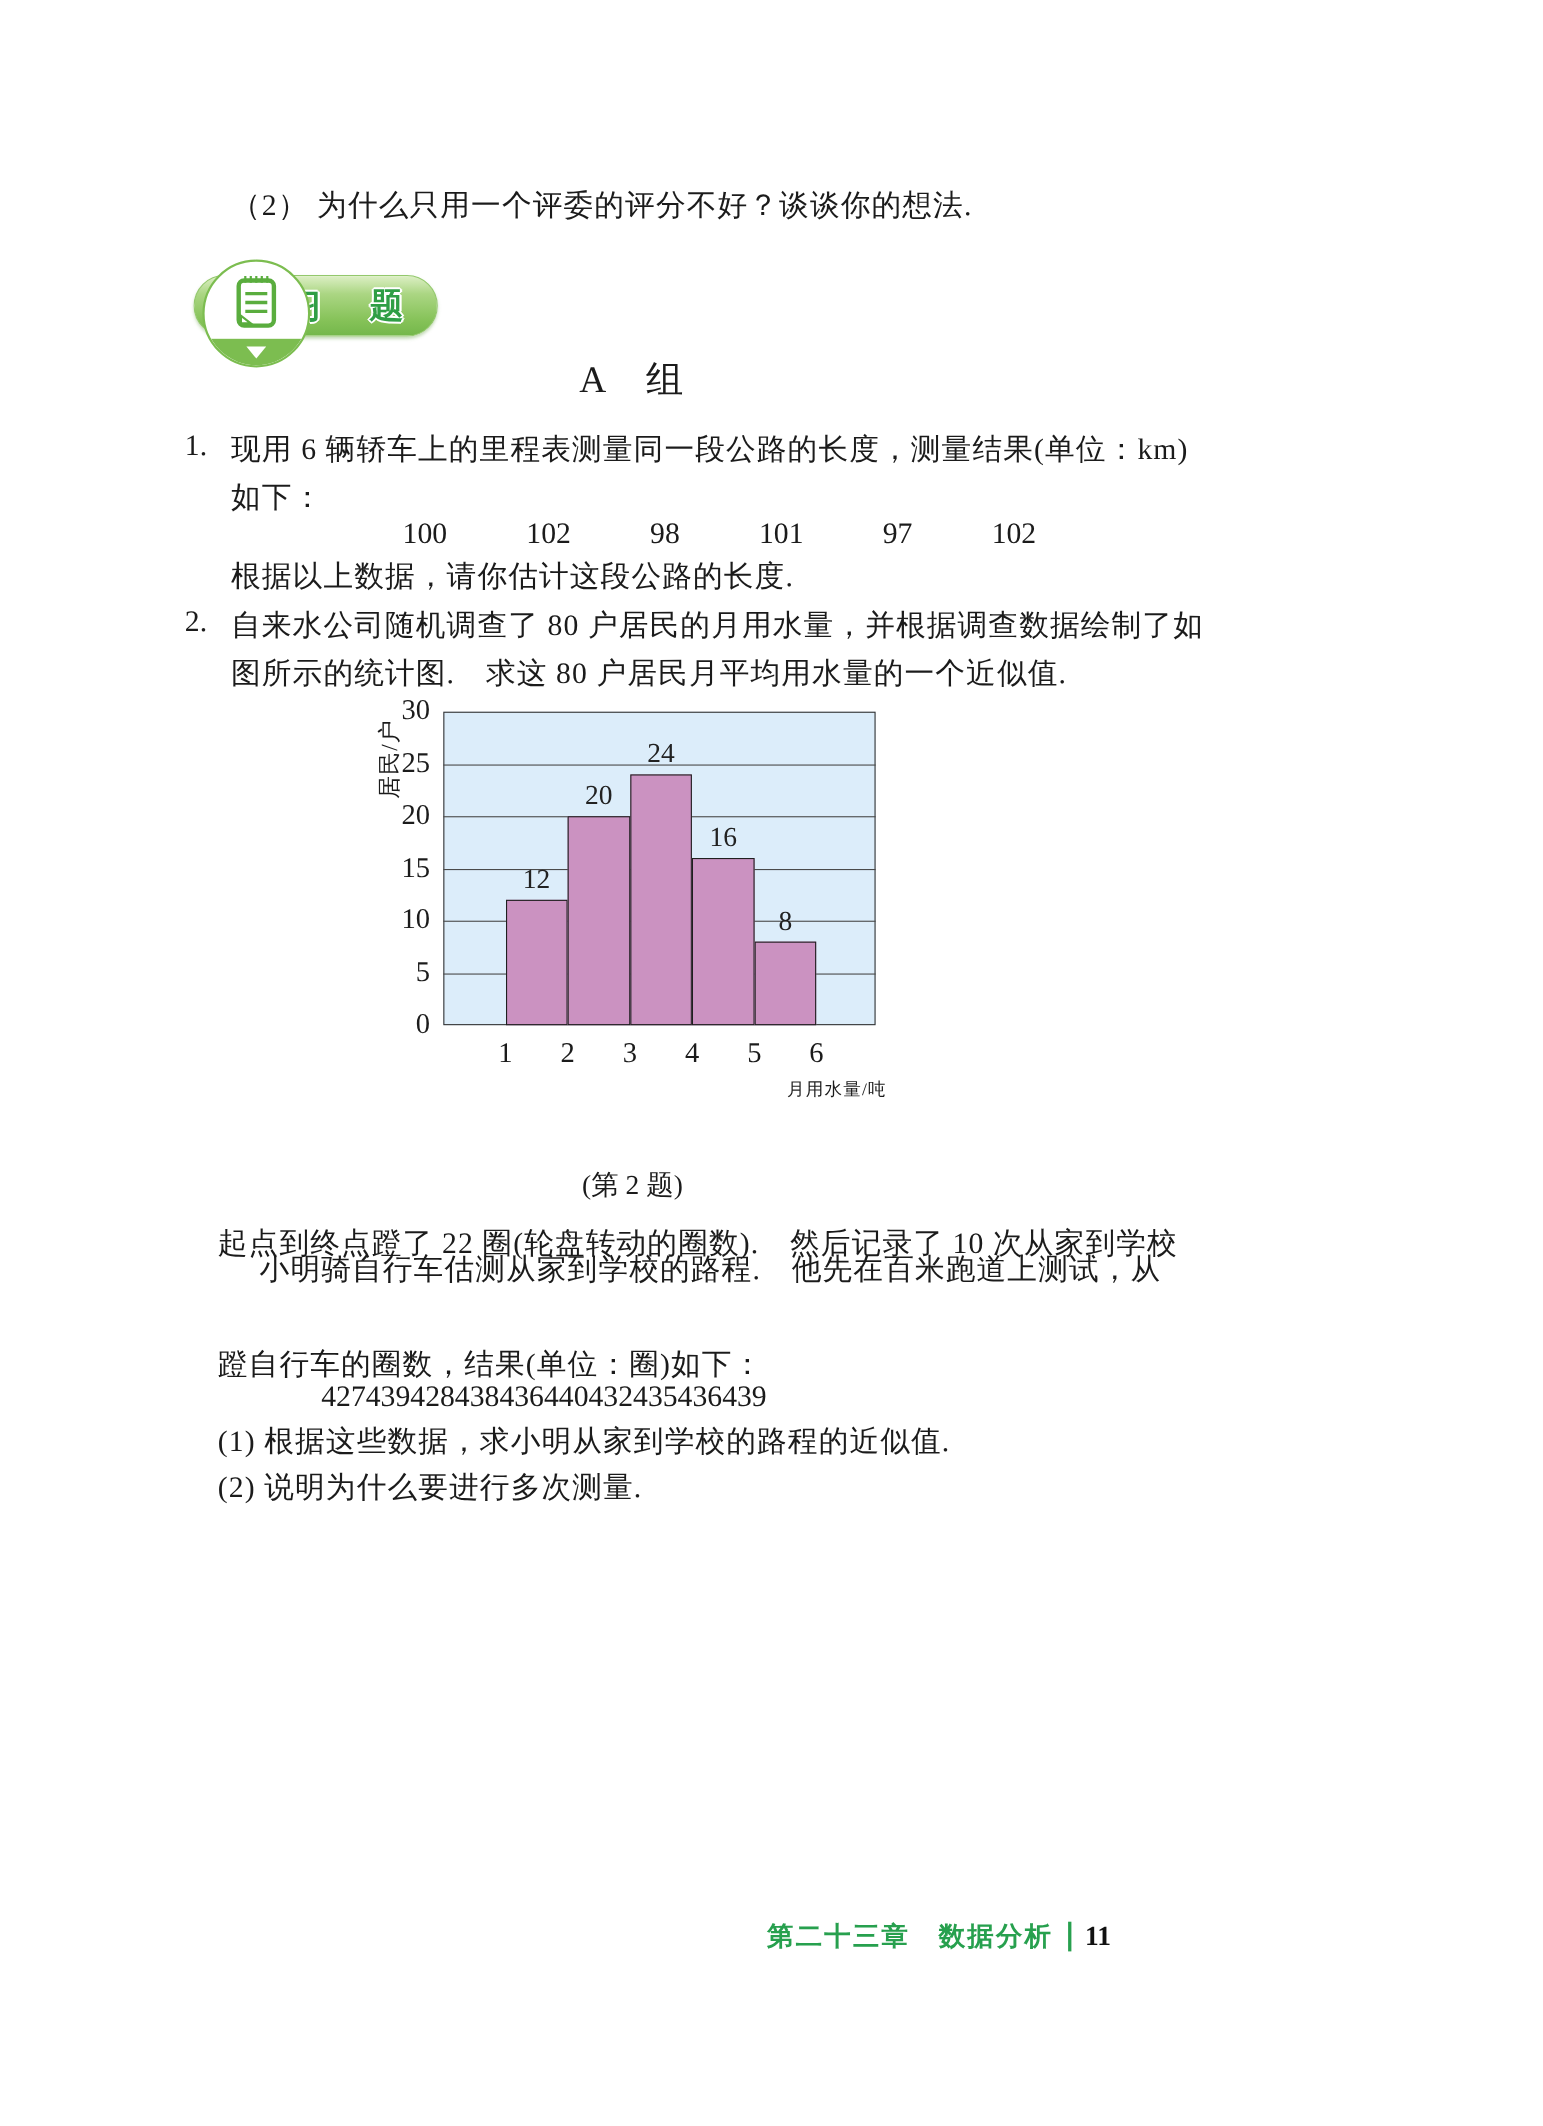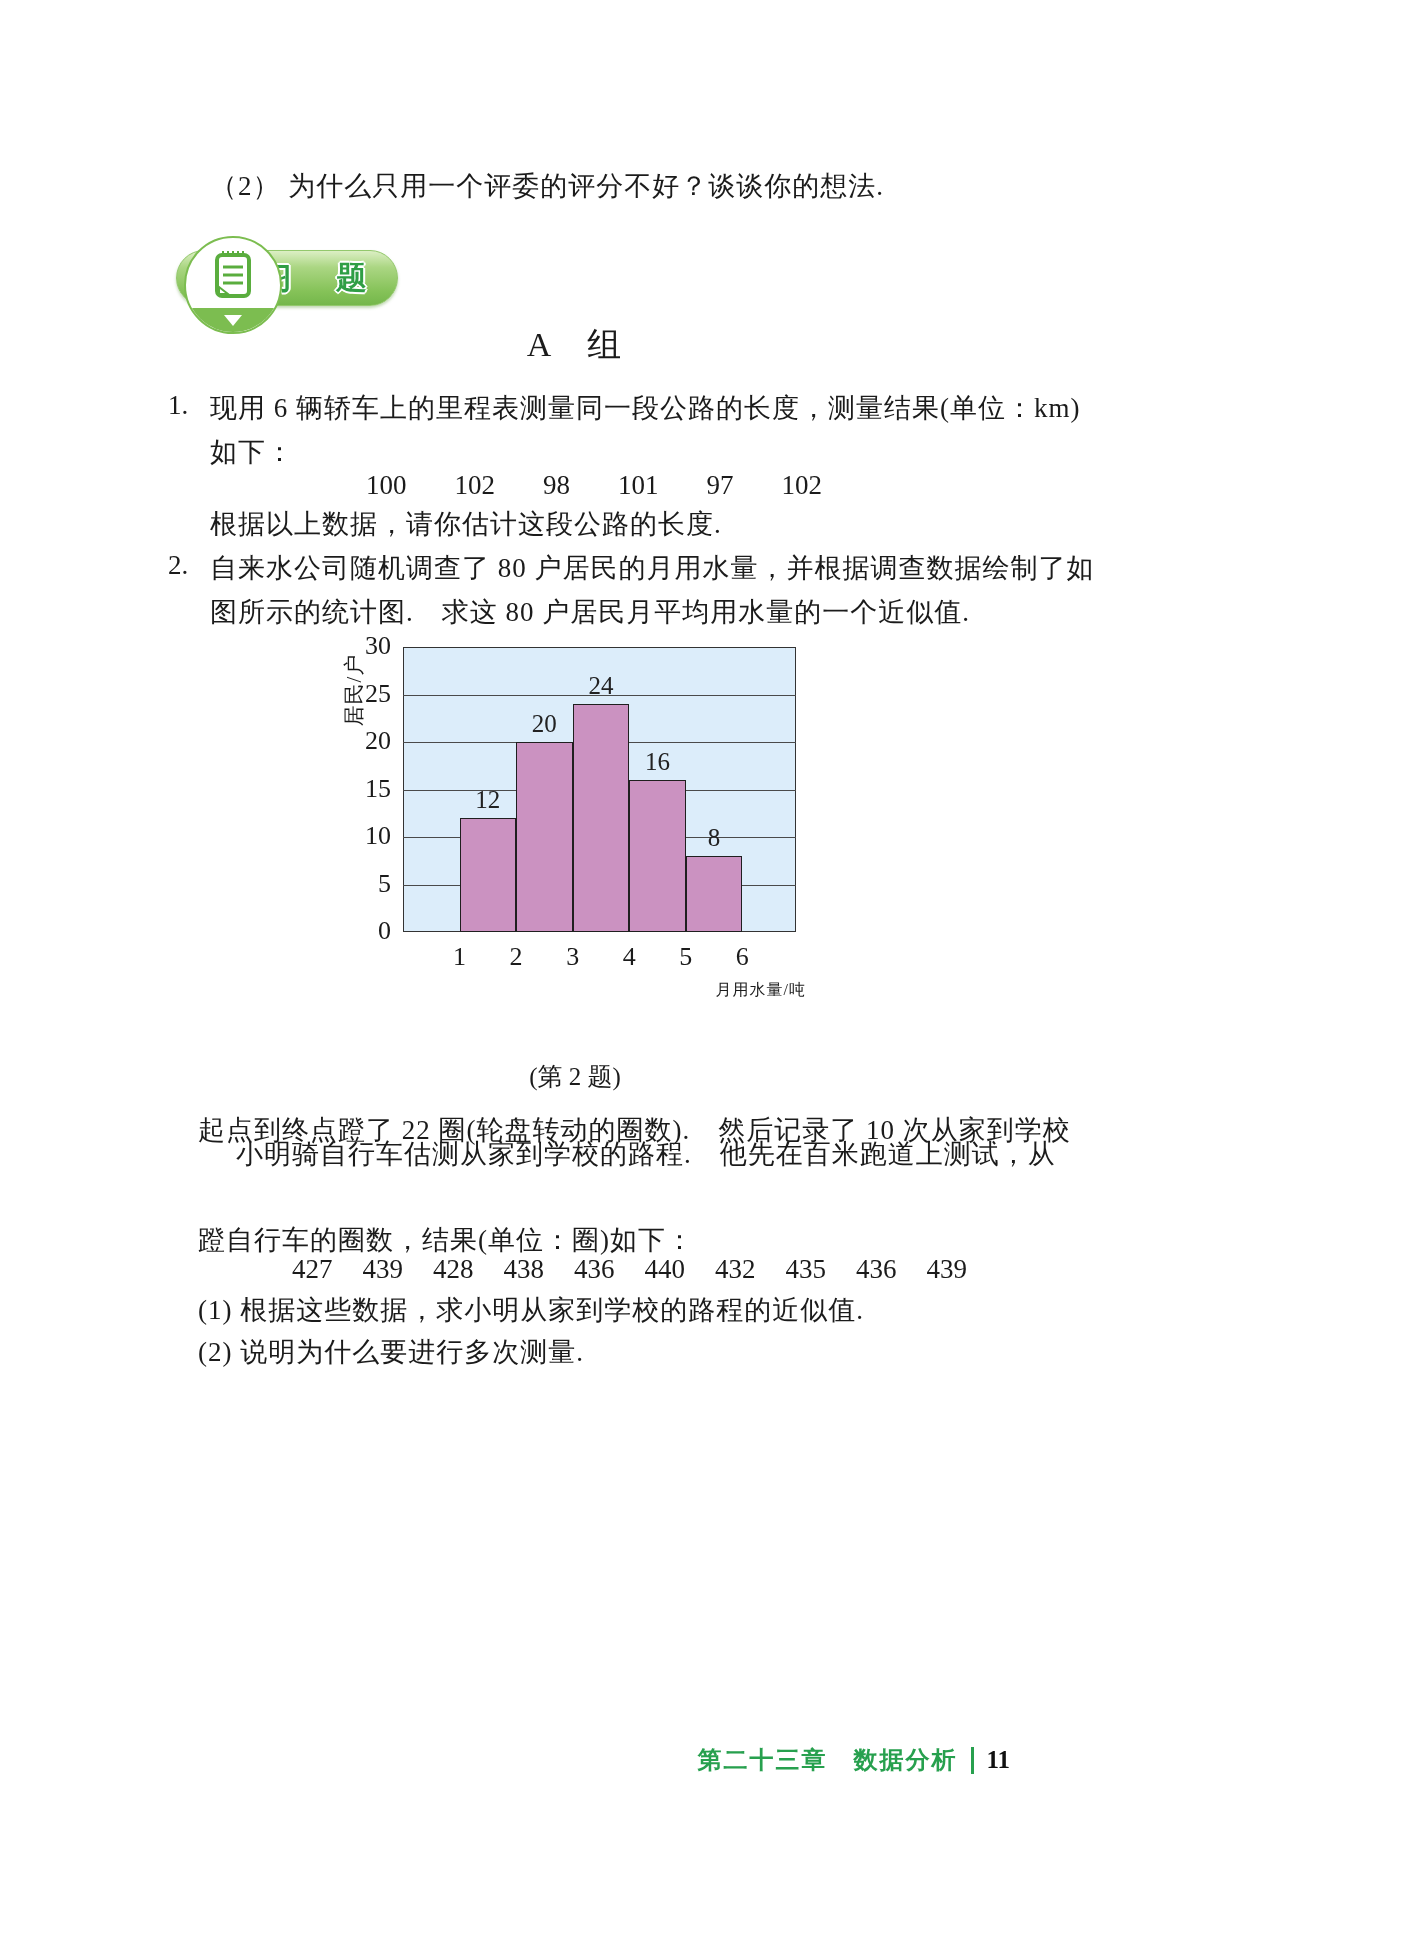--- a/index.html
+++ b/index.html
@@ -5,22 +5,22 @@
   html,body { margin:0; padding:0; background:#fff; }
   .page {
     position:relative; width:1403px; height:1933px; background:#ffffff;
     font-family:"Liberation Serif","DejaVu Serif",serif; color:#1b1b1b;
     overflow:hidden;
   }
   .line { position:absolute; font-size:27px; letter-spacing:1px; white-space:nowrap; }
   .qnum { position:absolute; font-size:27px; }
   .title { position:absolute; left:170px; width:810px; text-align:center; font-size:34px; letter-spacing:2px; }
   .vals { position:absolute; display:flex; font-size:27px; }
-  .vals1 { gap:48px; }
-  .vals2 { gap:30px; }
+  .vals1 { gap:72px; }
+  .vals2 { }
 
   
   .badge { position:absolute; left:172px; top:236px; width:250px; height:104px; }
   .badge-pill {
     position:absolute; left:4px; top:14px; width:222px; height:56px; border-radius:28px;
     background:linear-gradient(180deg,#dcefc4 0%,#abd683 30%,#85c258 75%,#74b74b 100%);
     border:1px solid #93c86c; box-shadow:0 2px 3px rgba(120,170,90,.45);
     display:flex; align-items:center; justify-content:flex-end; padding-right:24px; box-sizing:border-box;
   }
   .badge-text {

